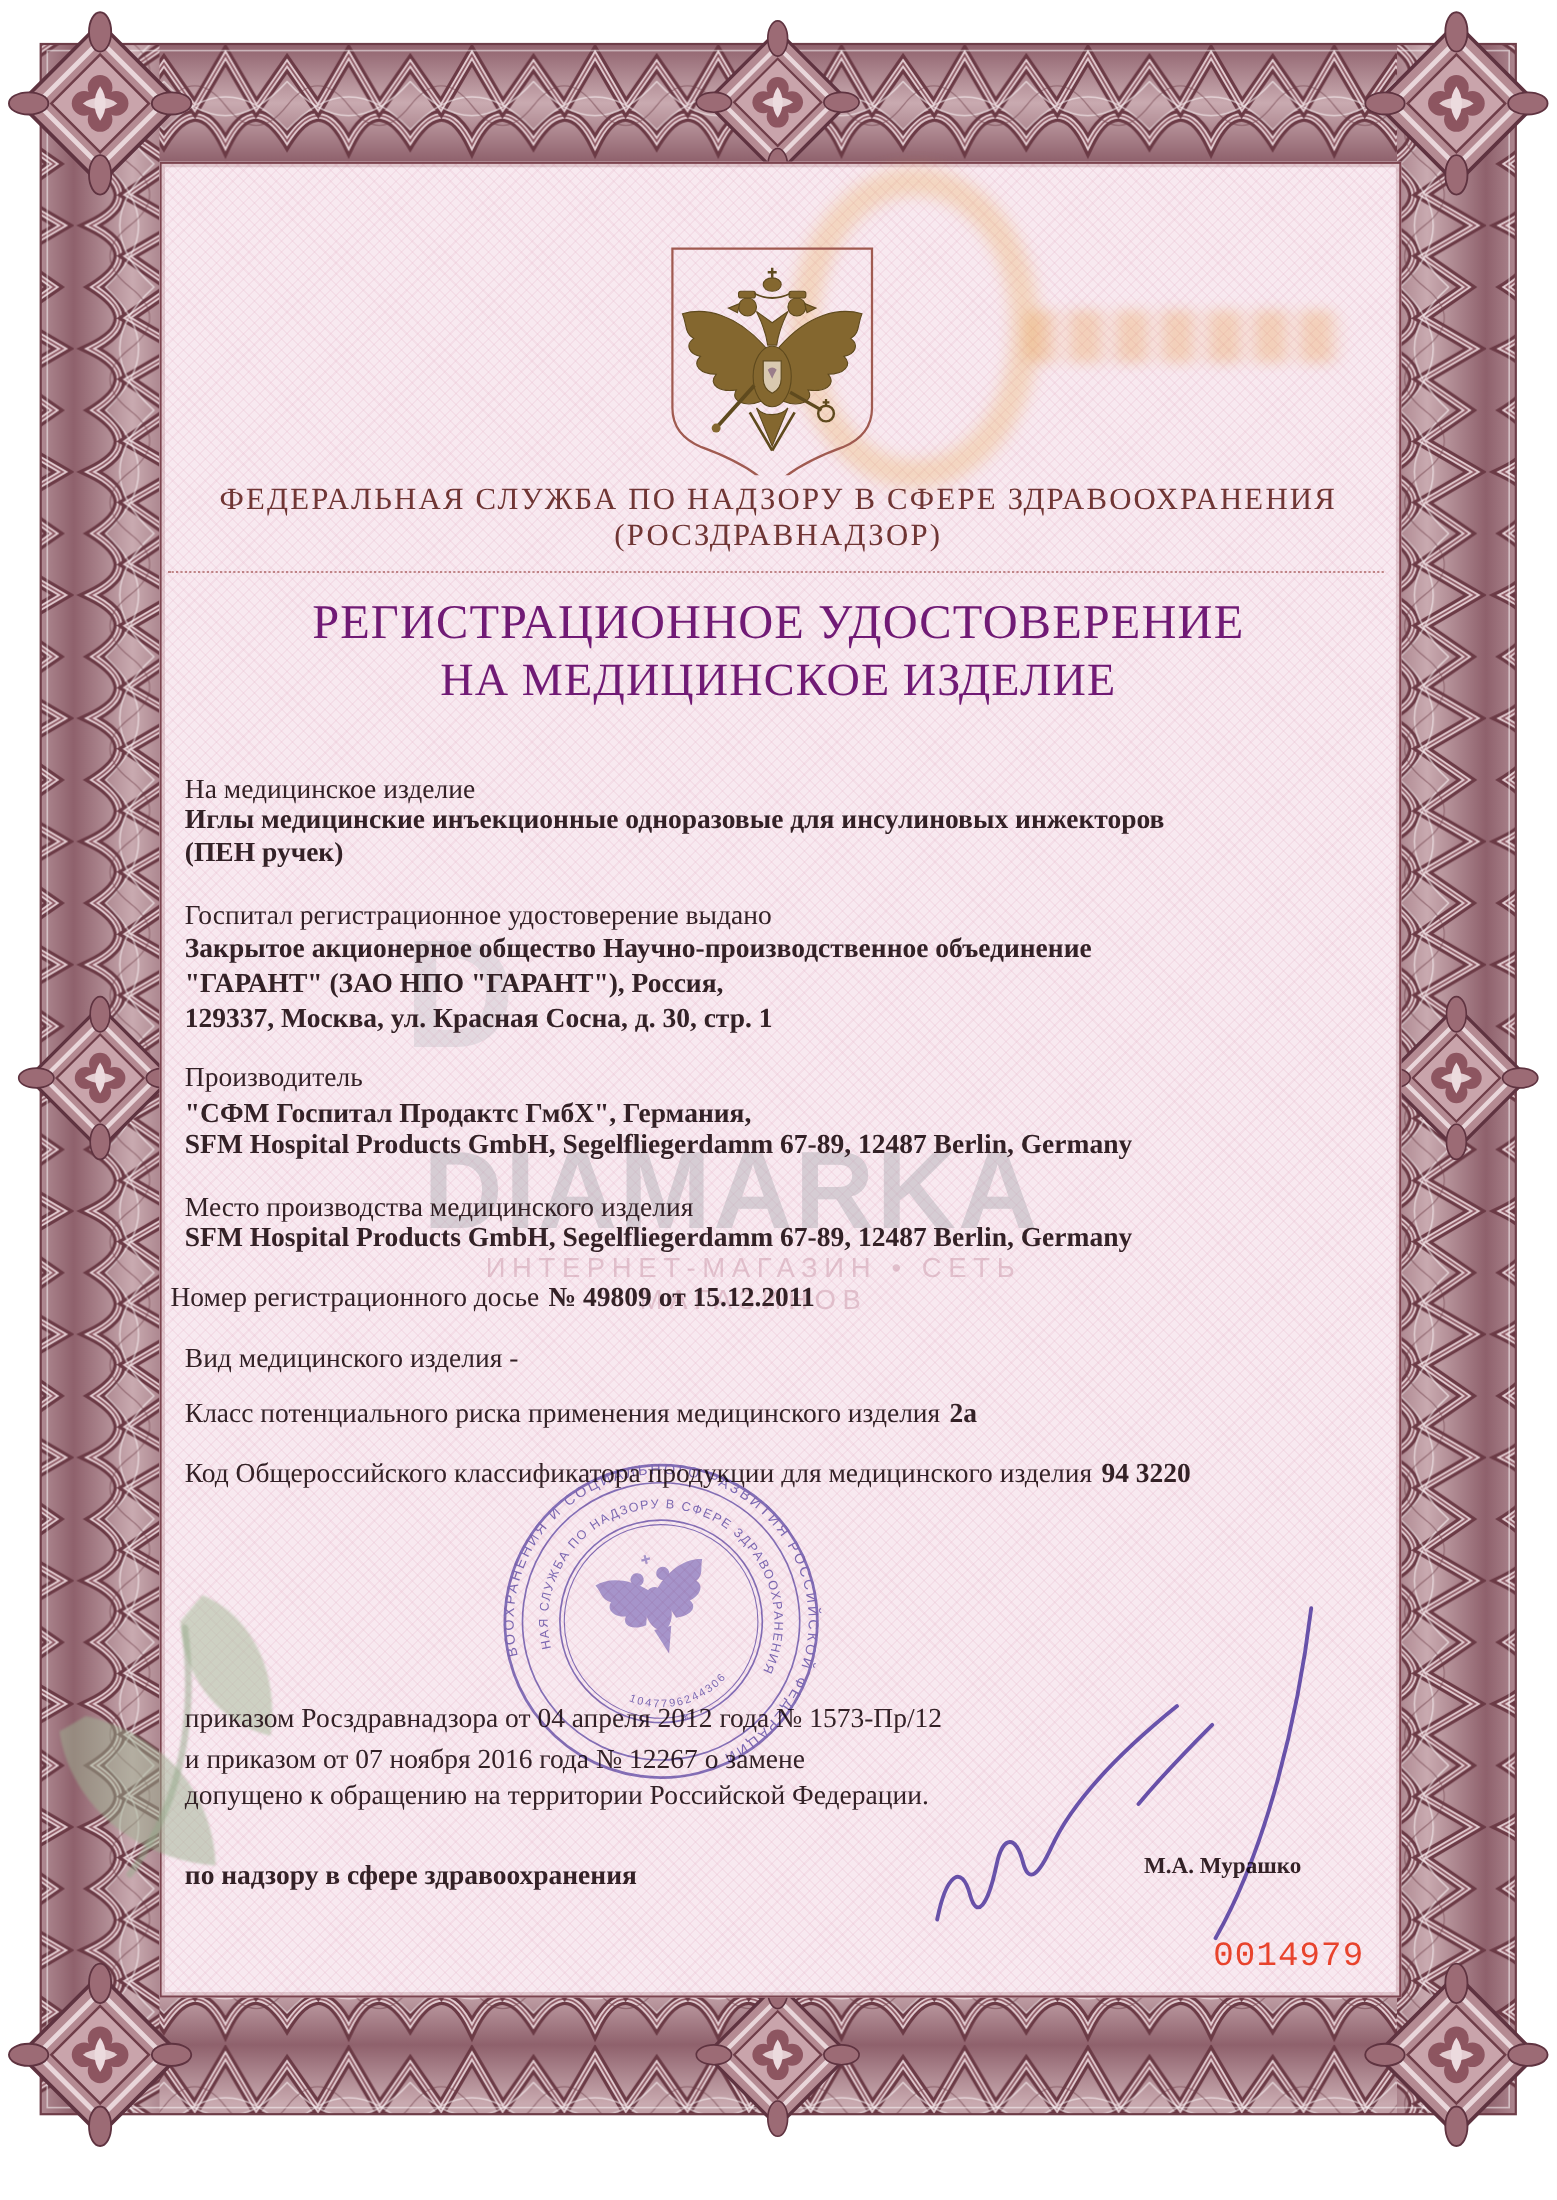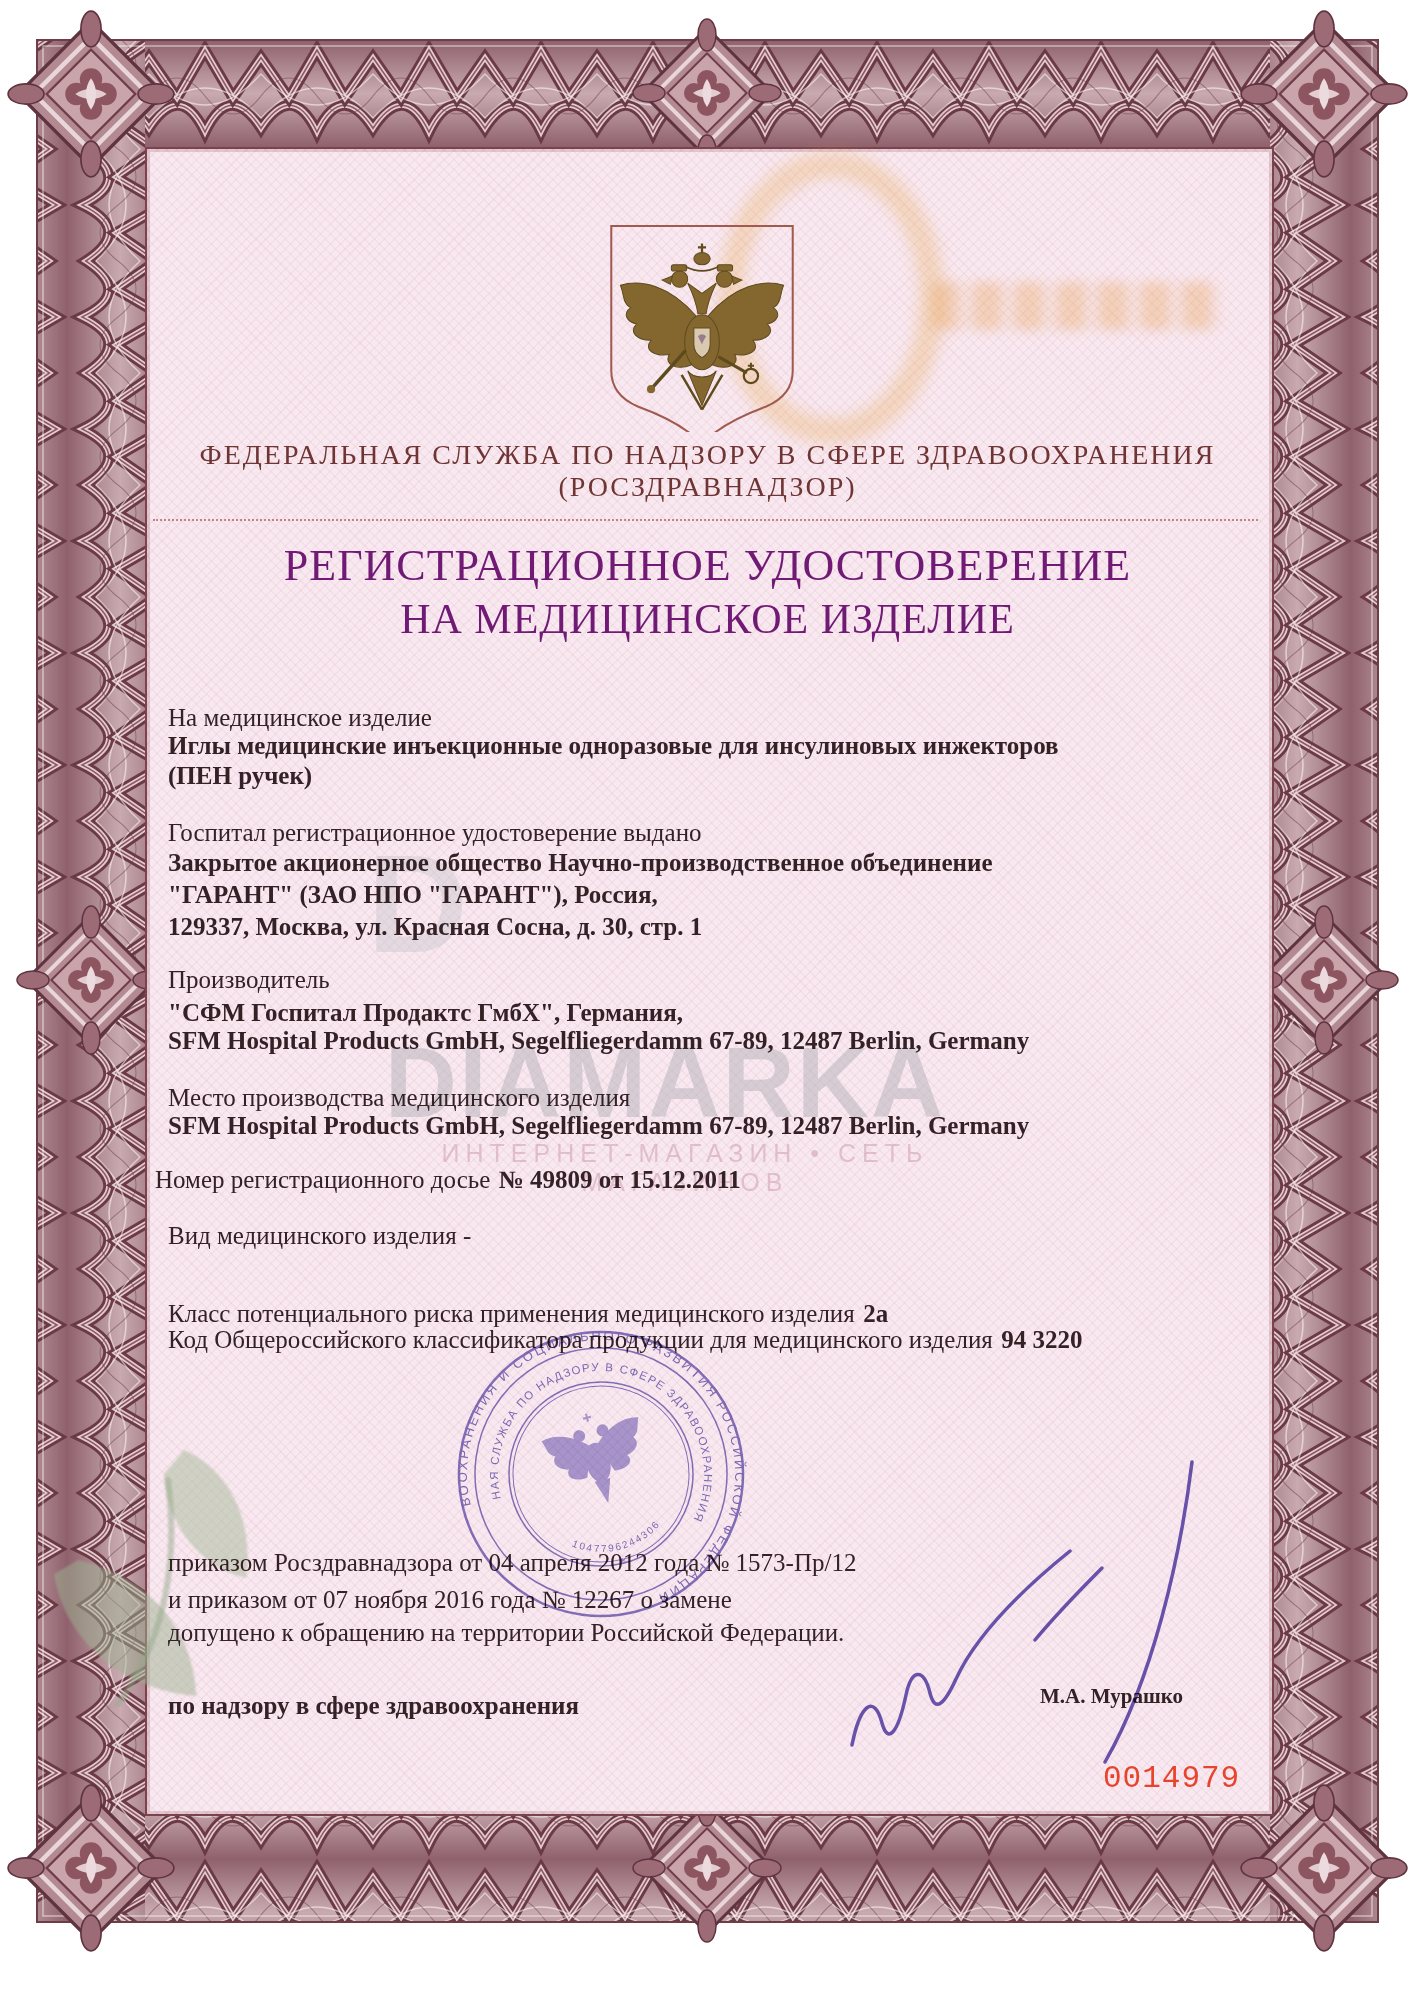--- a/index.html
+++ b/index.html
@@ -188,21 +188,21 @@
 
     <div class="t" style="left:23px;top:936px;">Место производства медицинского изделия</div>
     <div class="t b" style="left:23px;top:964px;">SFM Hospital Products GmbH, Segelfliegerdamm 67-89, 12487 Berlin, Germany</div>
 
     <div class="t" style="left:10px;top:1018px;">
       <span>Номер регистрационного досье</span><span class="b gap-left">№ 49809 от 15.12.2011</span>
     </div>
 
     <div class="t" style="left:23px;top:1074px;">Вид медицинского изделия -</div>
 
-    <div class="t" style="left:23px;top:1124px;margin-top:28px;">
+    <div class="t" style="left:23px;top:1124px;">
       <span>Класс потенциального риска применения медицинского изделия</span><span class="b gap-left">2а</span>
     </div>
 
     <div class="t" style="left:23px;top:1178px;">
       <span>Код Общероссийского классификатора продукции для медицинского изделия</span><span class="b gap-left">94 3220</span>
     </div>
 
     <div class="t" style="left:23px;top:1401px;">приказом Росздравнадзора от 04 апреля 2012 года № 1573-Пр/12</div>
     <div class="t" style="left:23px;top:1438px;">и приказом от 07 ноября 2016 года № 12267 о замене</div>
     <div class="t" style="left:23px;top:1471px;">допущено к обращению на территории Российской Федерации.</div>

